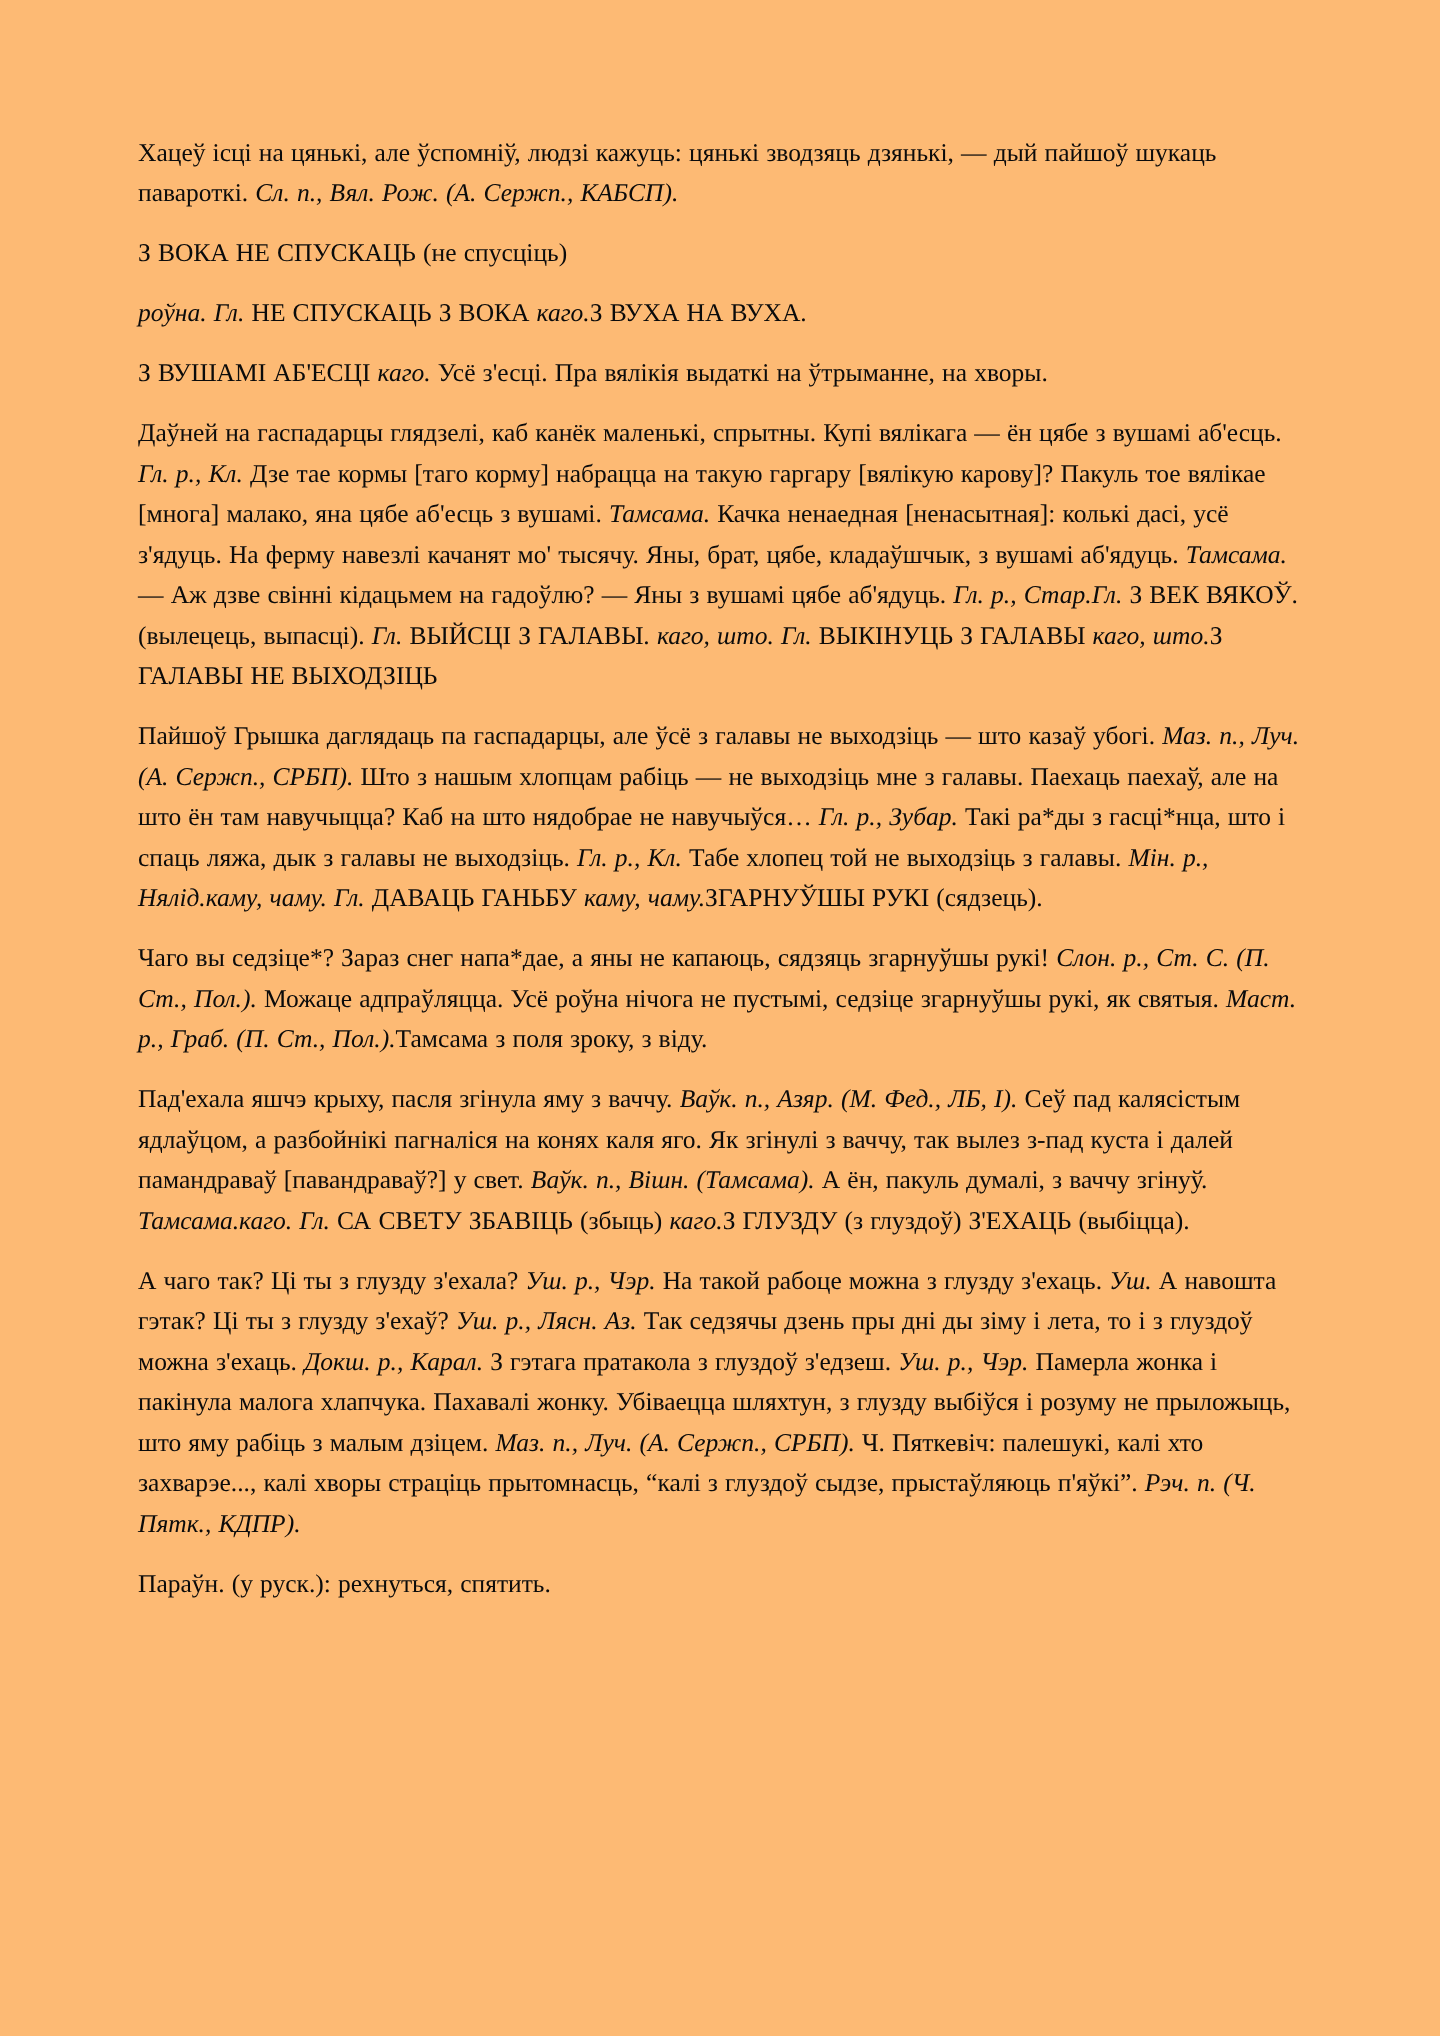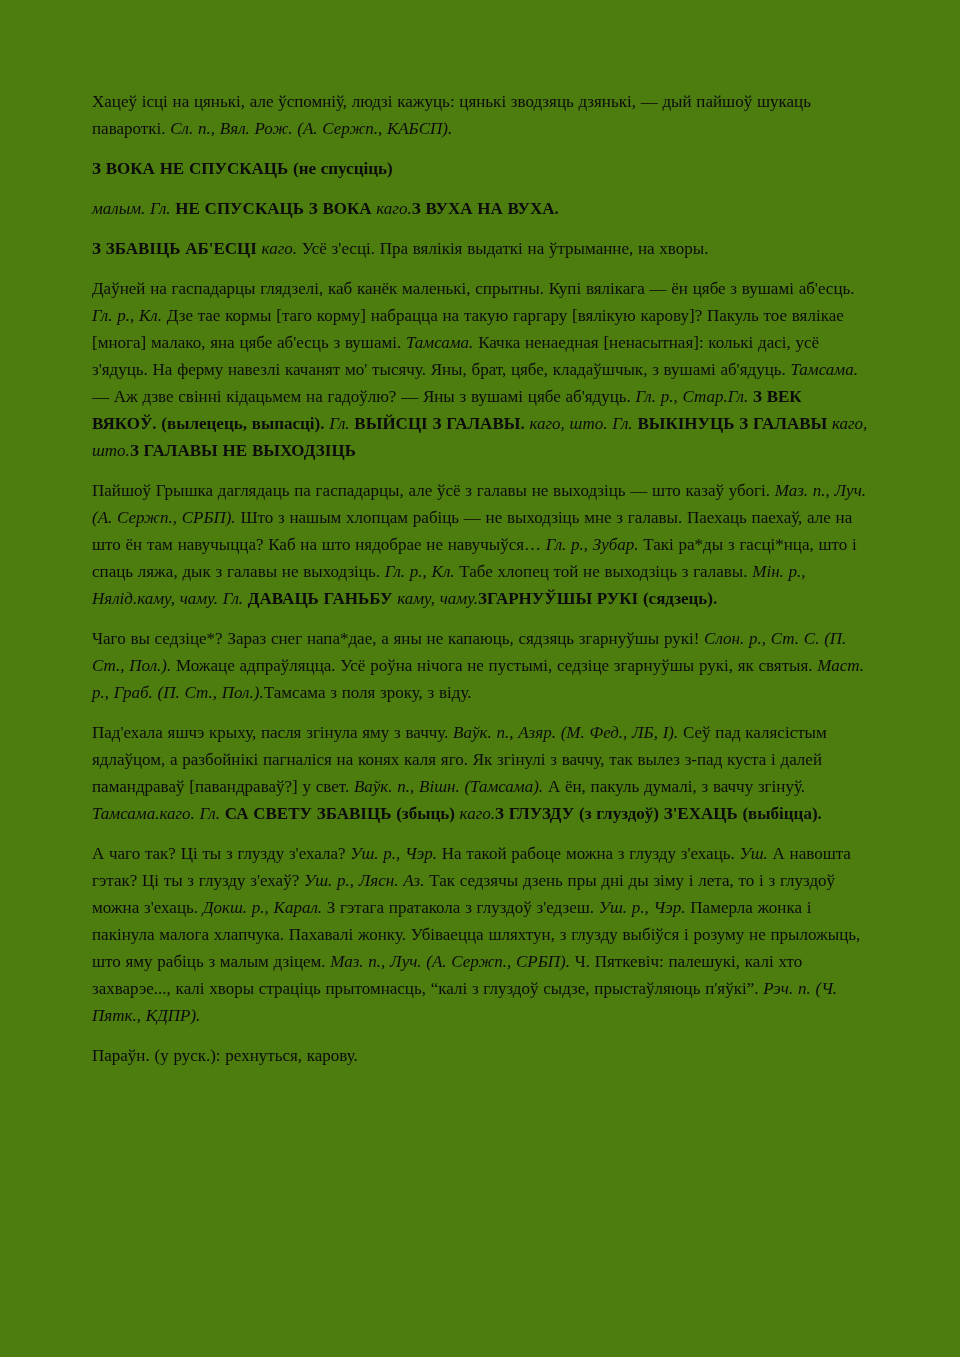--- a/index.html
+++ b/index.html
@@ -11,41 +11,41 @@
     width: 960px;
     min-height: 1357px;
     font-family: "Liberation Serif", "DejaVu Serif", serif;
     color: #0b0b0b;
   }
   .page {
     box-sizing: border-box;
     width: 960px;
     min-height: 1357px;
     padding: 88px 90px 40px 92px;
-    background: #4d7c0f;
+    background: #fdba74;
   }
   .page p {
     margin: 0 0 13px 0;
     font-size: 17px;
     line-height: 27px;
     text-align: left;
     word-spacing: 0.5px;
   }
   .run-i { font-style: italic; }
-  .run-b { font-weight: bold; }
+  .run-b { font-weight: normal; }
 </style>
 </head>
 <body>
 
 <main class="page">
   <section id="doc-body">
       <p><span>Хацеў ісці на цянькі, але ўспомніў, людзі кажуць: цянькі зводзяць дзянькі, — дый пайшоў шукаць павароткі. </span><span class="run-i">Сл. п., Вял. Рож. (А. Сержп., КАБСП).</span></p>
       <p><span class="run-b">З ВОКА НЕ СПУСКАЦЬ (не спусціць)</span></p>
-      <p><span class="run-i">малым. Гл.</span><span> </span><span class="run-b">НЕ СПУСКАЦЬ З ВОКА</span><span> </span><span class="run-i">каго.</span><span class="run-b">З ВУХА НА ВУХА.</span></p>
-      <p><span class="run-b">З ЗБАВІЦЬ АБ'ЕСЦІ</span><span> </span><span class="run-i">каго.</span><span> Усё з'есці. Пра вялікія выдаткі на ўтрыманне, на хворы.</span></p>
+      <p><span class="run-i">роўна. Гл.</span><span> </span><span class="run-b">НЕ СПУСКАЦЬ З ВОКА</span><span> </span><span class="run-i">каго.</span><span class="run-b">З ВУХА НА ВУХА.</span></p>
+      <p><span class="run-b">З ВУШАМІ АБ'ЕСЦІ</span><span> </span><span class="run-i">каго.</span><span> Усё з'есці. Пра вялікія выдаткі на ўтрыманне, на хворы.</span></p>
       <p><span>Даўней на гаспадарцы глядзелі, каб канёк маленькі, спрытны. Купі вялікага — ён цябе з вушамі аб'есць. </span><span class="run-i">Гл. р., Кл.</span><span> Дзе тае кормы [таго корму] набрацца на такую гаргару [вялікую карову]? Пакуль тое вялікае [многа] малако, яна цябе аб'есць з вушамі. </span><span class="run-i">Тамсама.</span><span> Качка ненаедная [ненасытная]: колькі дасі, усё з'ядуць. На ферму навезлі качанят мо' тысячу. Яны, брат, цябе, кладаўшчык, з вушамі аб'ядуць. </span><span class="run-i">Тамсама.</span><span> — Аж дзве свінні кідацьмем на гадоўлю? — Яны з вушамі цябе аб'ядуць. </span><span class="run-i">Гл. р., Стар.Гл.</span><span> </span><span class="run-b">З ВЕК ВЯКОЎ. (вылецець, выпасці).</span><span> </span><span class="run-i">Гл.</span><span> </span><span class="run-b">ВЫЙСЦІ З ГАЛАВЫ.</span><span> </span><span class="run-i">каго, што. Гл.</span><span> </span><span class="run-b">ВЫКІНУЦЬ З ГАЛАВЫ</span><span> </span><span class="run-i">каго, што.</span><span class="run-b">З ГАЛАВЫ НЕ ВЫХОДЗІЦЬ</span></p>
       <p><span>Пайшоў Грышка даглядаць па гаспадарцы, але ўсё з галавы не выходзіць — што казаў убогі. </span><span class="run-i">Маз. п., Луч. (А. Сержп., СРБП).</span><span> Што з нашым хлопцам рабіць — не выходзіць мне з галавы. Паехаць паехаў, але на што ён там навучыцца? Каб на што нядобрае не навучыўся… </span><span class="run-i">Гл. р., Зубар.</span><span> Такі ра*ды з гасці*нца, што і спаць ляжа, дык з галавы не выходзіць. </span><span class="run-i">Гл. р., Кл.</span><span> Табе хлопец той не выходзіць з галавы. </span><span class="run-i">Мін. р., Нялід.каму, чаму. Гл.</span><span> </span><span class="run-b">ДАВАЦЬ ГАНЬБУ</span><span> </span><span class="run-i">каму, чаму.</span><span class="run-b">ЗГАРНУЎШЫ РУКІ (сядзець).</span></p>
       <p><span>Чаго вы седзіце*? Зараз снег напа*дае, а яны не капаюць, сядзяць згарнуўшы рукі! </span><span class="run-i">Слон. р., Ст. С. (П. Ст., Пол.).</span><span> Можаце адпраўляцца. Усё роўна нічога не пустымі, седзіце згарнуўшы рукі, як святыя. </span><span class="run-i">Маст. р., Граб. (П. Ст., Пол.).</span><span>Тамсама з поля зроку, з віду.</span></p>
       <p><span>Пад'ехала яшчэ крыху, пасля згінула яму з ваччу. </span><span class="run-i">Ваўк. п., Азяр. (М. Фед., ЛБ, І).</span><span> Сеў пад калясістым ядлаўцом, а разбойнікі пагналіся на конях каля яго. Як згінулі з ваччу, так вылез з-пад куста і далей памандраваў [павандраваў?] у свет. </span><span class="run-i">Ваўк. п., Вішн. (Тамсама).</span><span> А ён, пакуль думалі, з ваччу згінуў. </span><span class="run-i">Тамсама.каго. Гл.</span><span> </span><span class="run-b">СА СВЕТУ ЗБАВІЦЬ (збыць)</span><span> </span><span class="run-i">каго.</span><span class="run-b">З ГЛУЗДУ (з глуздоў) З'ЕХАЦЬ (выбіцца).</span></p>
       <p><span>А чаго так? Ці ты з глузду з'ехала? </span><span class="run-i">Уш. р., Чэр.</span><span> На такой рабоце можна з глузду з'ехаць. </span><span class="run-i">Уш.</span><span> А навошта гэтак? Ці ты з глузду з'ехаў? </span><span class="run-i">Уш. р., Лясн. Аз.</span><span> Так седзячы дзень пры дні ды зіму і лета, то і з глуздоў можна з'ехаць. </span><span class="run-i">Докш. р., Карал.</span><span> З гэтага пратакола з глуздоў з'едзеш. </span><span class="run-i">Уш. р., Чэр.</span><span> Памерла жонка і пакінула малога хлапчука. Пахавалі жонку. Убіваецца шляхтун, з глузду выбіўся і розуму не прыложыць, што яму рабіць з малым дзіцем. </span><span class="run-i">Маз. п., Луч. (А. Сержп., СРБП).</span><span> Ч. Пяткевіч: палешукі, калі хто захварэе..., калі хворы страціць прытомнасць, “калі з глуздоў сыдзе, прыстаўляюць п'яўкі”. </span><span class="run-i">Рэч. п. (Ч. Пятк., КДПР).</span></p>
-      <p><span>Параўн. (у руск.): рехнуться, карову.</span></p>
+      <p><span>Параўн. (у руск.): рехнуться, спятить.</span></p>
     </section>
 </main>
 
 </body></html>

